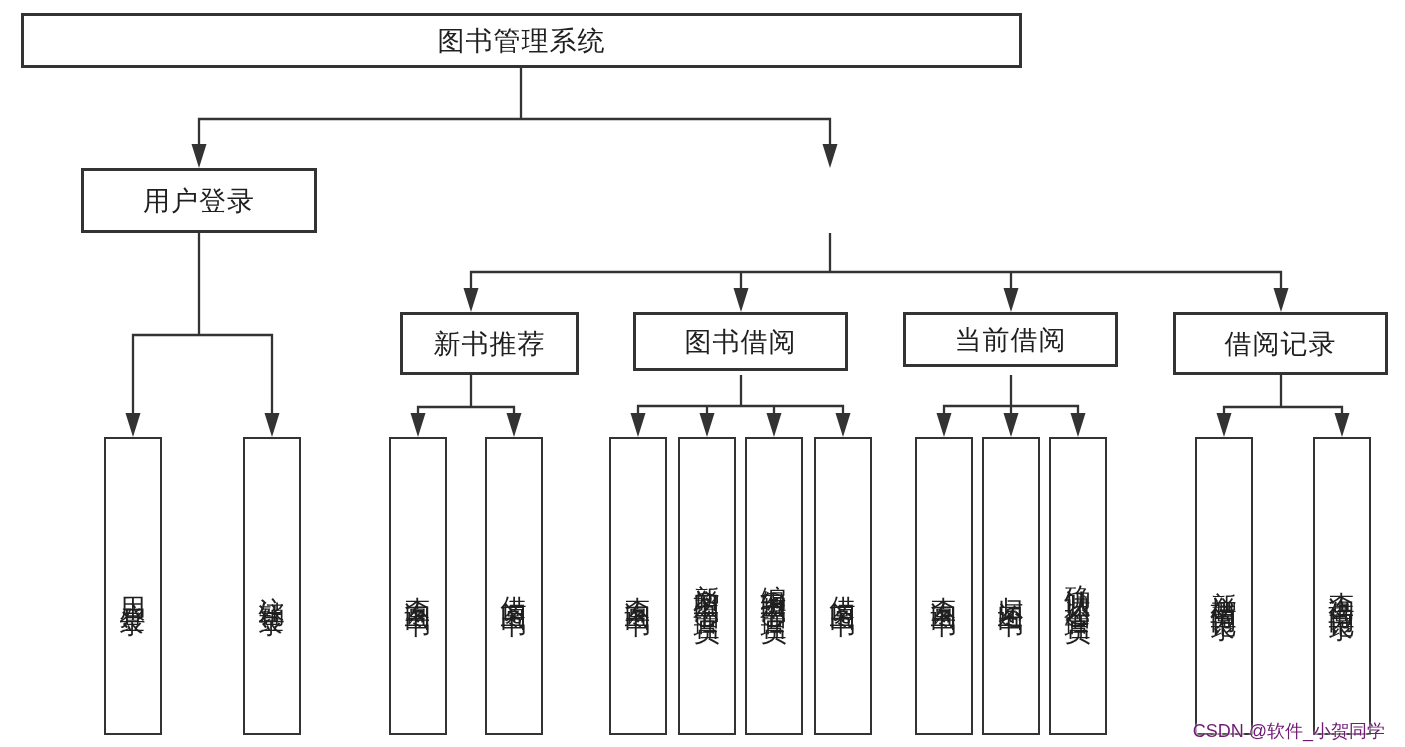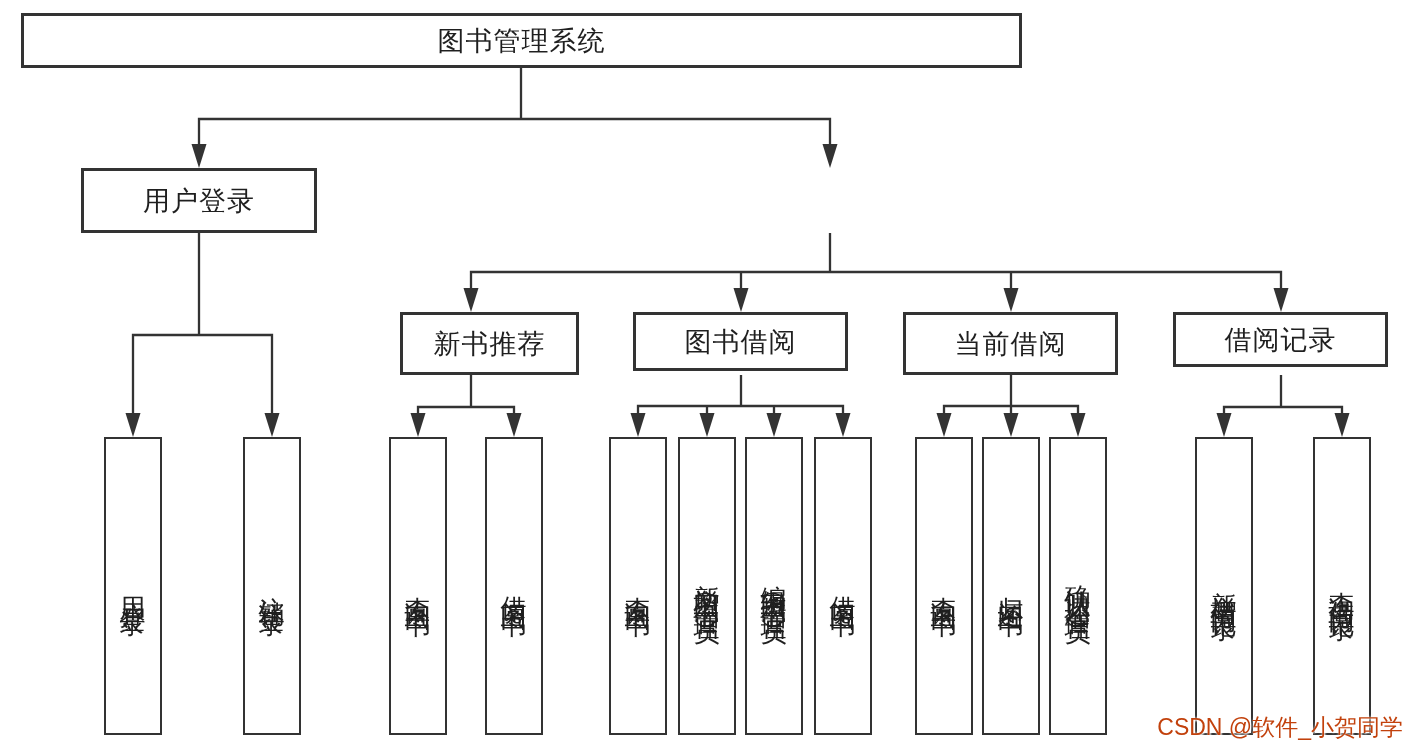--- a/index.html
+++ b/index.html
@@ -44,24 +44,24 @@
   }
   .leaf .vtext {
     writing-mode: vertical-rl;
     line-height: 1;
     font-size: 26px;
     letter-spacing: 5px;
     white-space: nowrap;
   }
   .watermark {
     position: absolute;
-    right: 2px;
+    right: 20px;
     bottom: 4px;
-    font-size: 23px;
-    color: #c2410c;
+    font-size: 18px;
+    color: #701a75;
     text-shadow: 0 0 3px #ffffff, 1px 1px 2px #ffffff;
     white-space: nowrap;
     z-index: 5;
   }
 </style>
 </head>
 <body>
 
 <div class="canvas">
 
@@ -115,24 +115,24 @@
   <div class="hnode" style="left:81px; top:168px; width:236px; height:65px;">
     <span>用户登录</span>
   </div>
 
   <div class="hnode" style="left:363px; top:312px; width:179px; height:63px;margin-left:37px;">
     <span>新书推荐</span>
   </div>
   <div class="hnode" style="left:633px; top:312px; width:215px; height:59px;">
     <span>图书借阅</span>
   </div>
-  <div class="hnode" style="left:903px; top:312px; width:215px; height:63px;align-items:center;">
+  <div class="hnode" style="left:903px; top:312px; width:215px; height:55px;align-items:center;">
     <span>当前借阅</span>
   </div>
-  <div class="hnode" style="left:1173px; top:312px; width:215px; height:55px;">
+  <div class="hnode" style="left:1173px; top:312px; width:215px; height:63px;">
     <span>借阅记录</span>
   </div>
 
   <div class="leaf" style="left:104px;">
     <span class="vtext">用户登录</span>
   </div>
   <div class="leaf" style="left:243px;">
     <span class="vtext">注销登录</span>
   </div>
 

